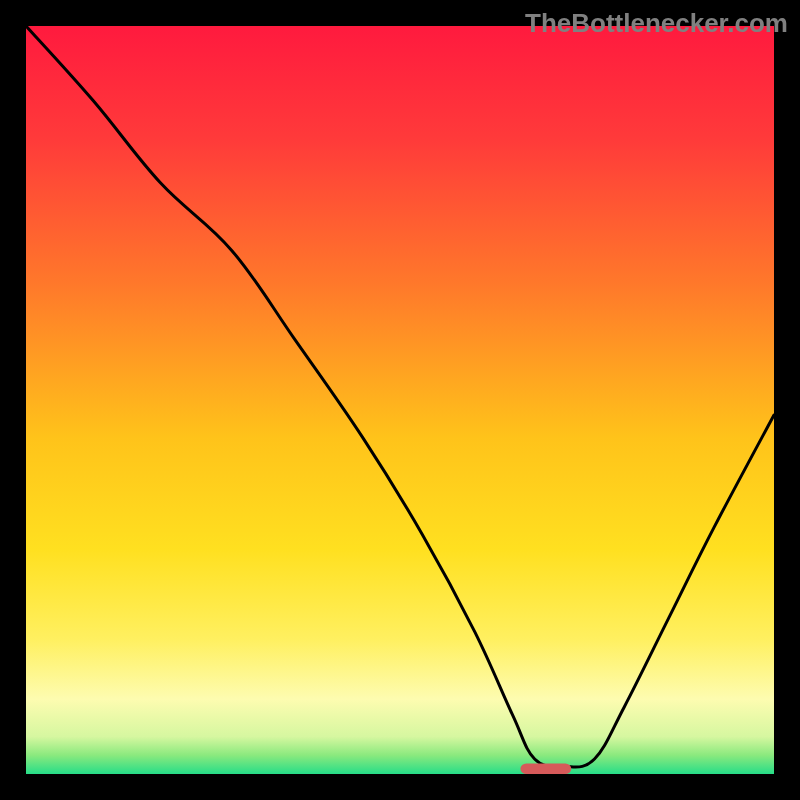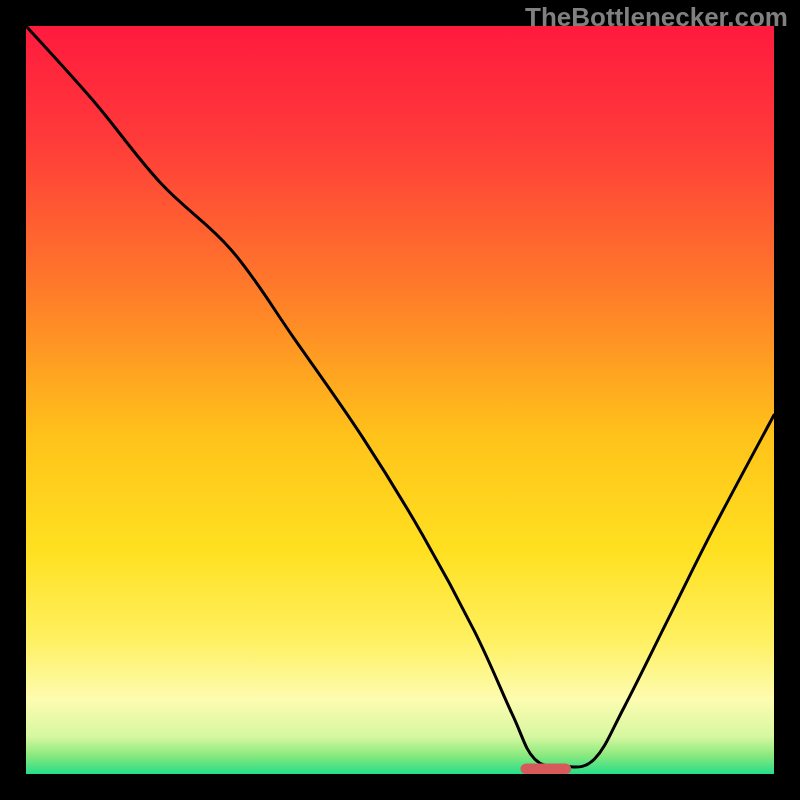--- a/index.html
+++ b/index.html
@@ -44,13 +44,13 @@
           <stop offset="97.5%" stop-color="#8ae97e"></stop>
           <stop offset="100%" stop-color="#26dd88"></stop>
         </linearGradient>
     </defs>
     <rect id="bg-rect" x="0" y="0" fill="url(#bg-grad)" width="748" height="748"></rect>
     <path id="curve" fill="none" stroke="#000000" stroke-width="3" stroke-linejoin="round" stroke-linecap="round" d="M 0 0 C 12.117599999999998 13.463999999999992, 43.0848 46.52559999999997, 67.32 74.79999999999995 C 91.55519999999999 103.07439999999994, 109.73159999999999 130.15199999999993, 134.64 157.07999999999993 C 159.5484 184.00799999999992, 181.46480000000003 196.12559999999996, 205.70000000000002 224.39999999999998 C 229.9352 252.6744, 245.71799999999996 280.5, 269.28 314.16 C 292.842 347.82000000000005, 313.7112 376.3936, 336.6 411.4 C 359.4888 446.40639999999996, 376.244 473.6336, 396.44 508.64 C 416.63599999999997 543.6464, 432.64320000000004 573.5664, 448.8 605.88 C 464.9568 638.1936, 475.42879999999997 665.2712, 486.2 688.16 C 496.9712 711.0487999999999, 499.21520000000004 723.6152, 508.64000000000004 733.04 C 518.0648 742.4648, 527.7887999999999 740.52, 538.56 740.52 C 549.3312 740.52, 557.7088 743.8112, 568.48 733.04 C 579.2512 722.2687999999999, 584.936 706.2616, 598.4 680.6800000000001 C 611.8639999999999 655.0984000000001, 627.1232 623.2336000000001, 643.28 590.9200000000001 C 659.4368 558.6064, 669.3104000000001 537.5128, 688.1600000000001 501.15999999999997 C 707.0096000000001 464.80719999999997, 737.2288 409.156, 748 388.96000000000004"></path>
     <rect id="marker" x="494.428" y="737.528" width="50.864000000000004" height="10.472" rx="6" fill="#d65a5a"></rect>
   </svg>
 </div>
 
-<div id="watermark" style="right: 12px; top: 2px; font-size: 26px;">TheBottlenecker.com</div>
+<div id="watermark" style="right: 12px; top: 8px; font-size: 26px;">TheBottlenecker.com</div>
 
 </body></html>

